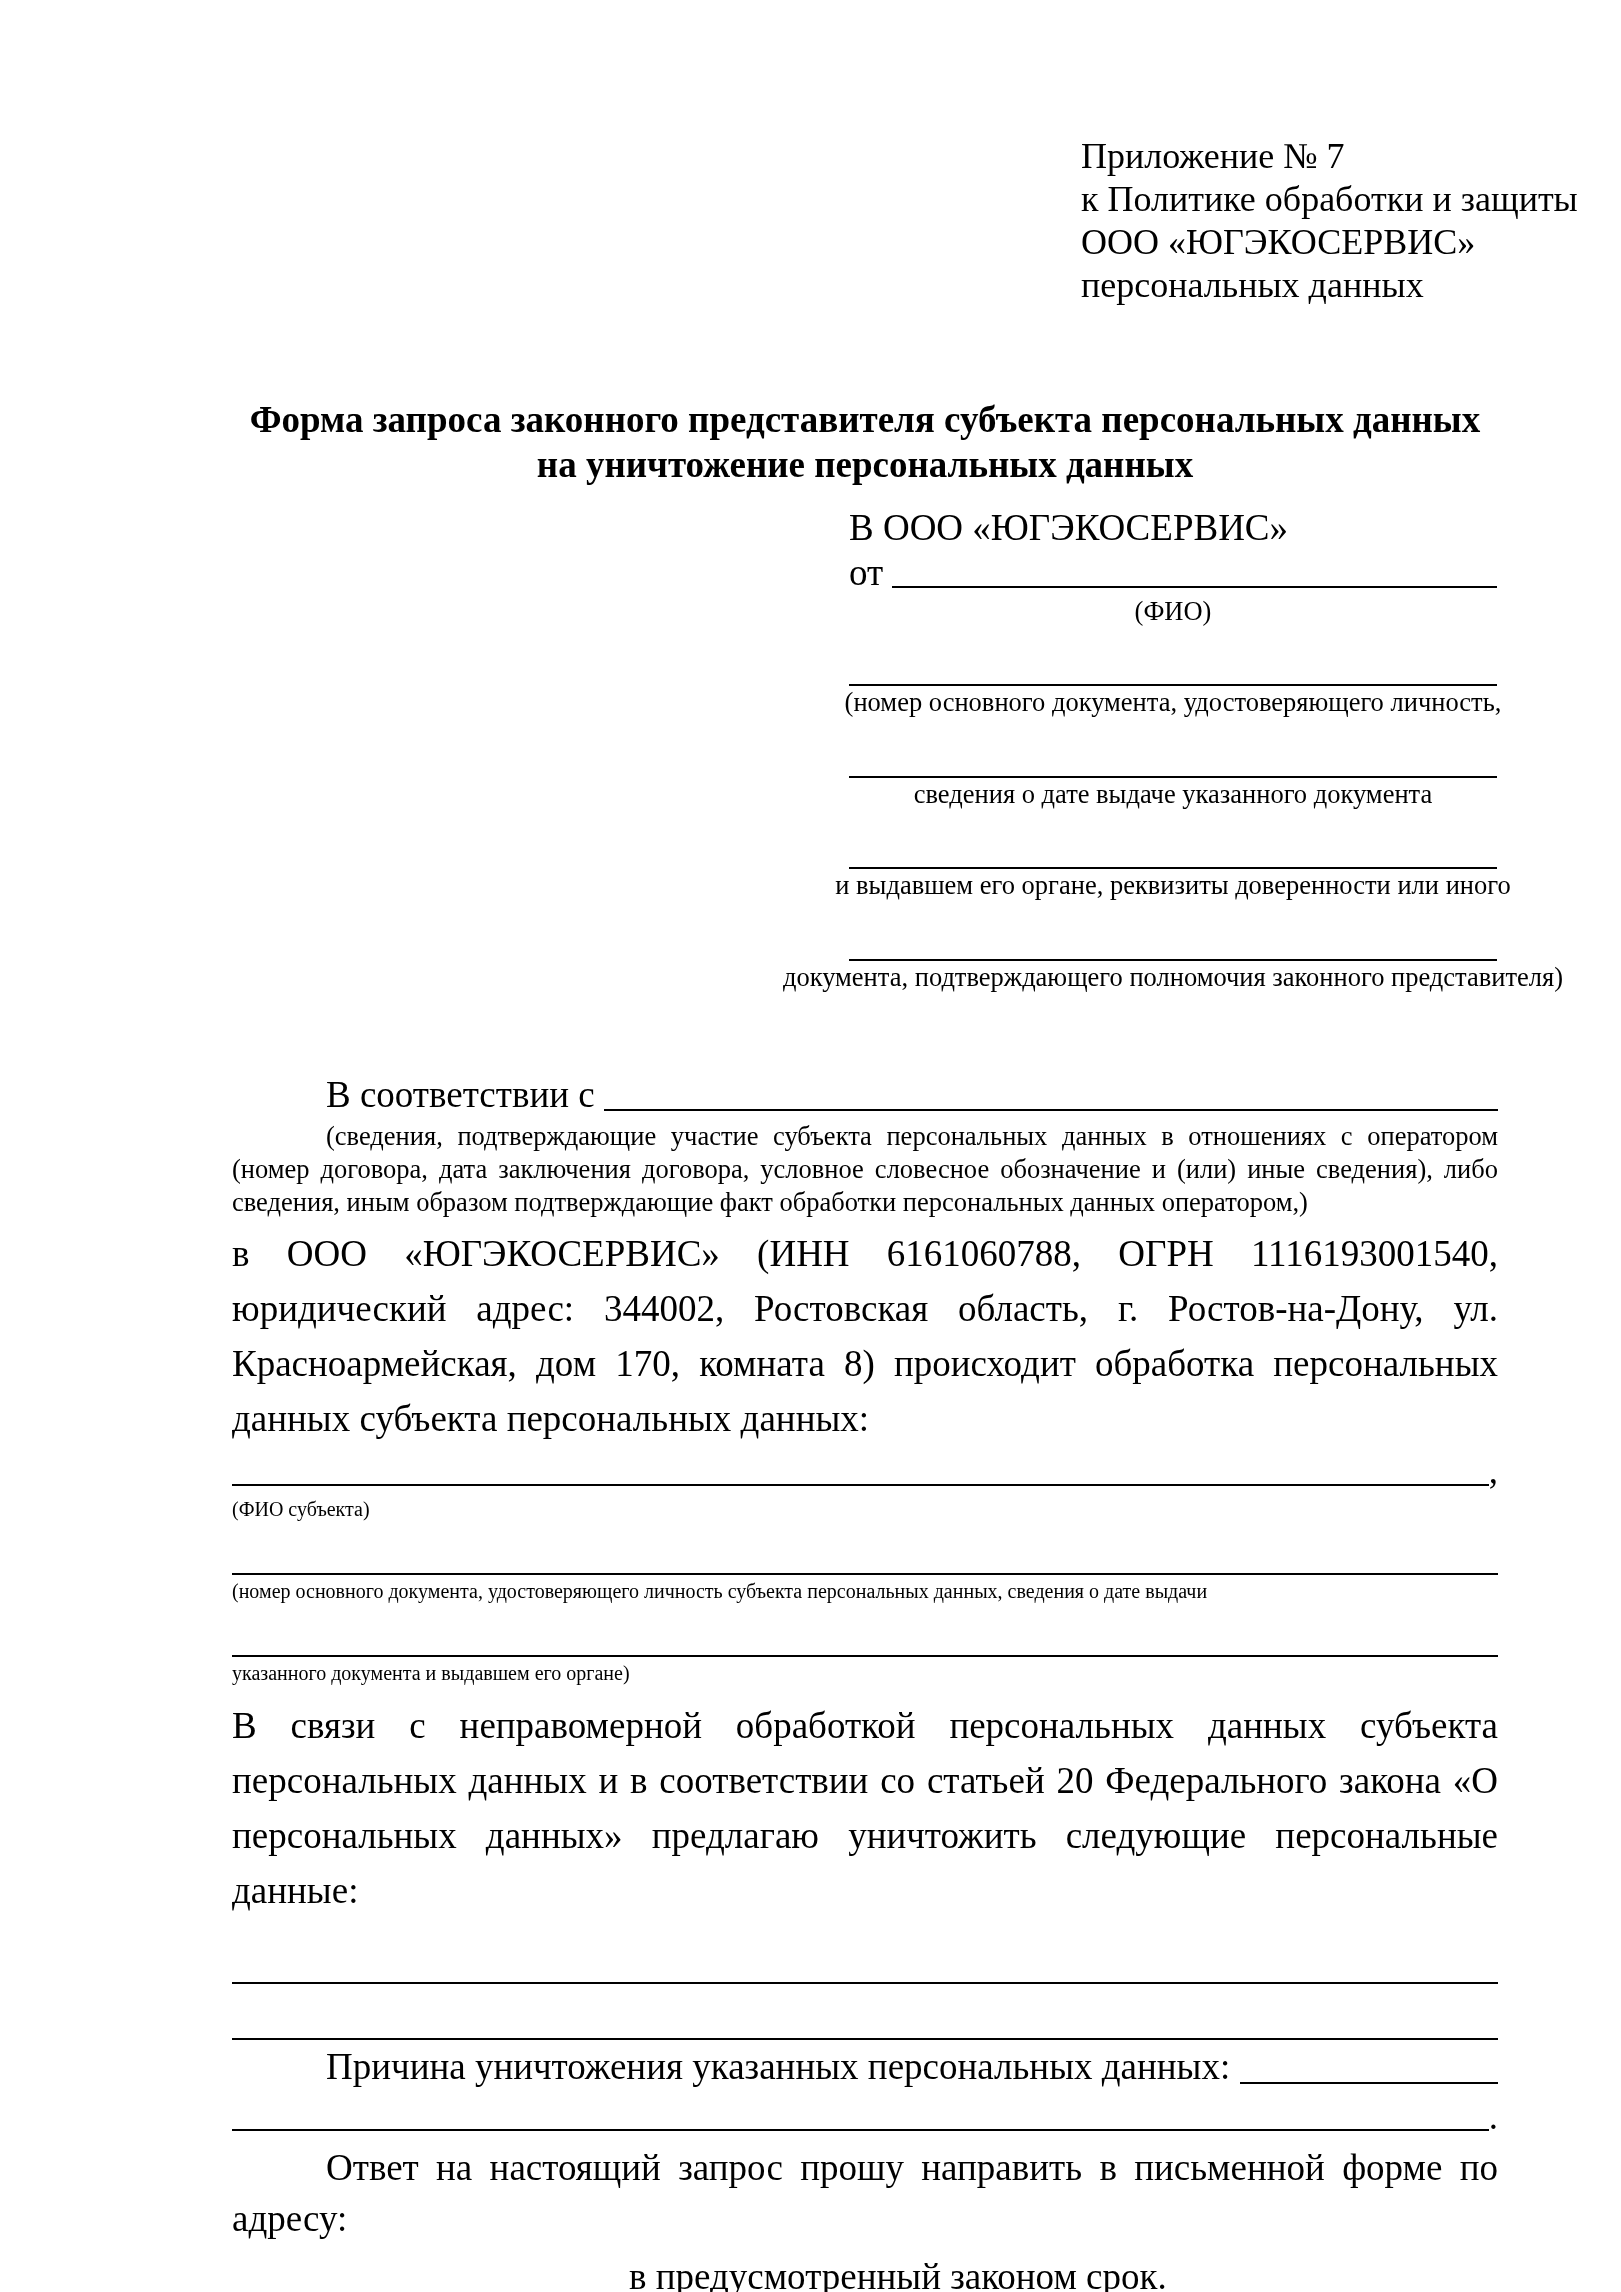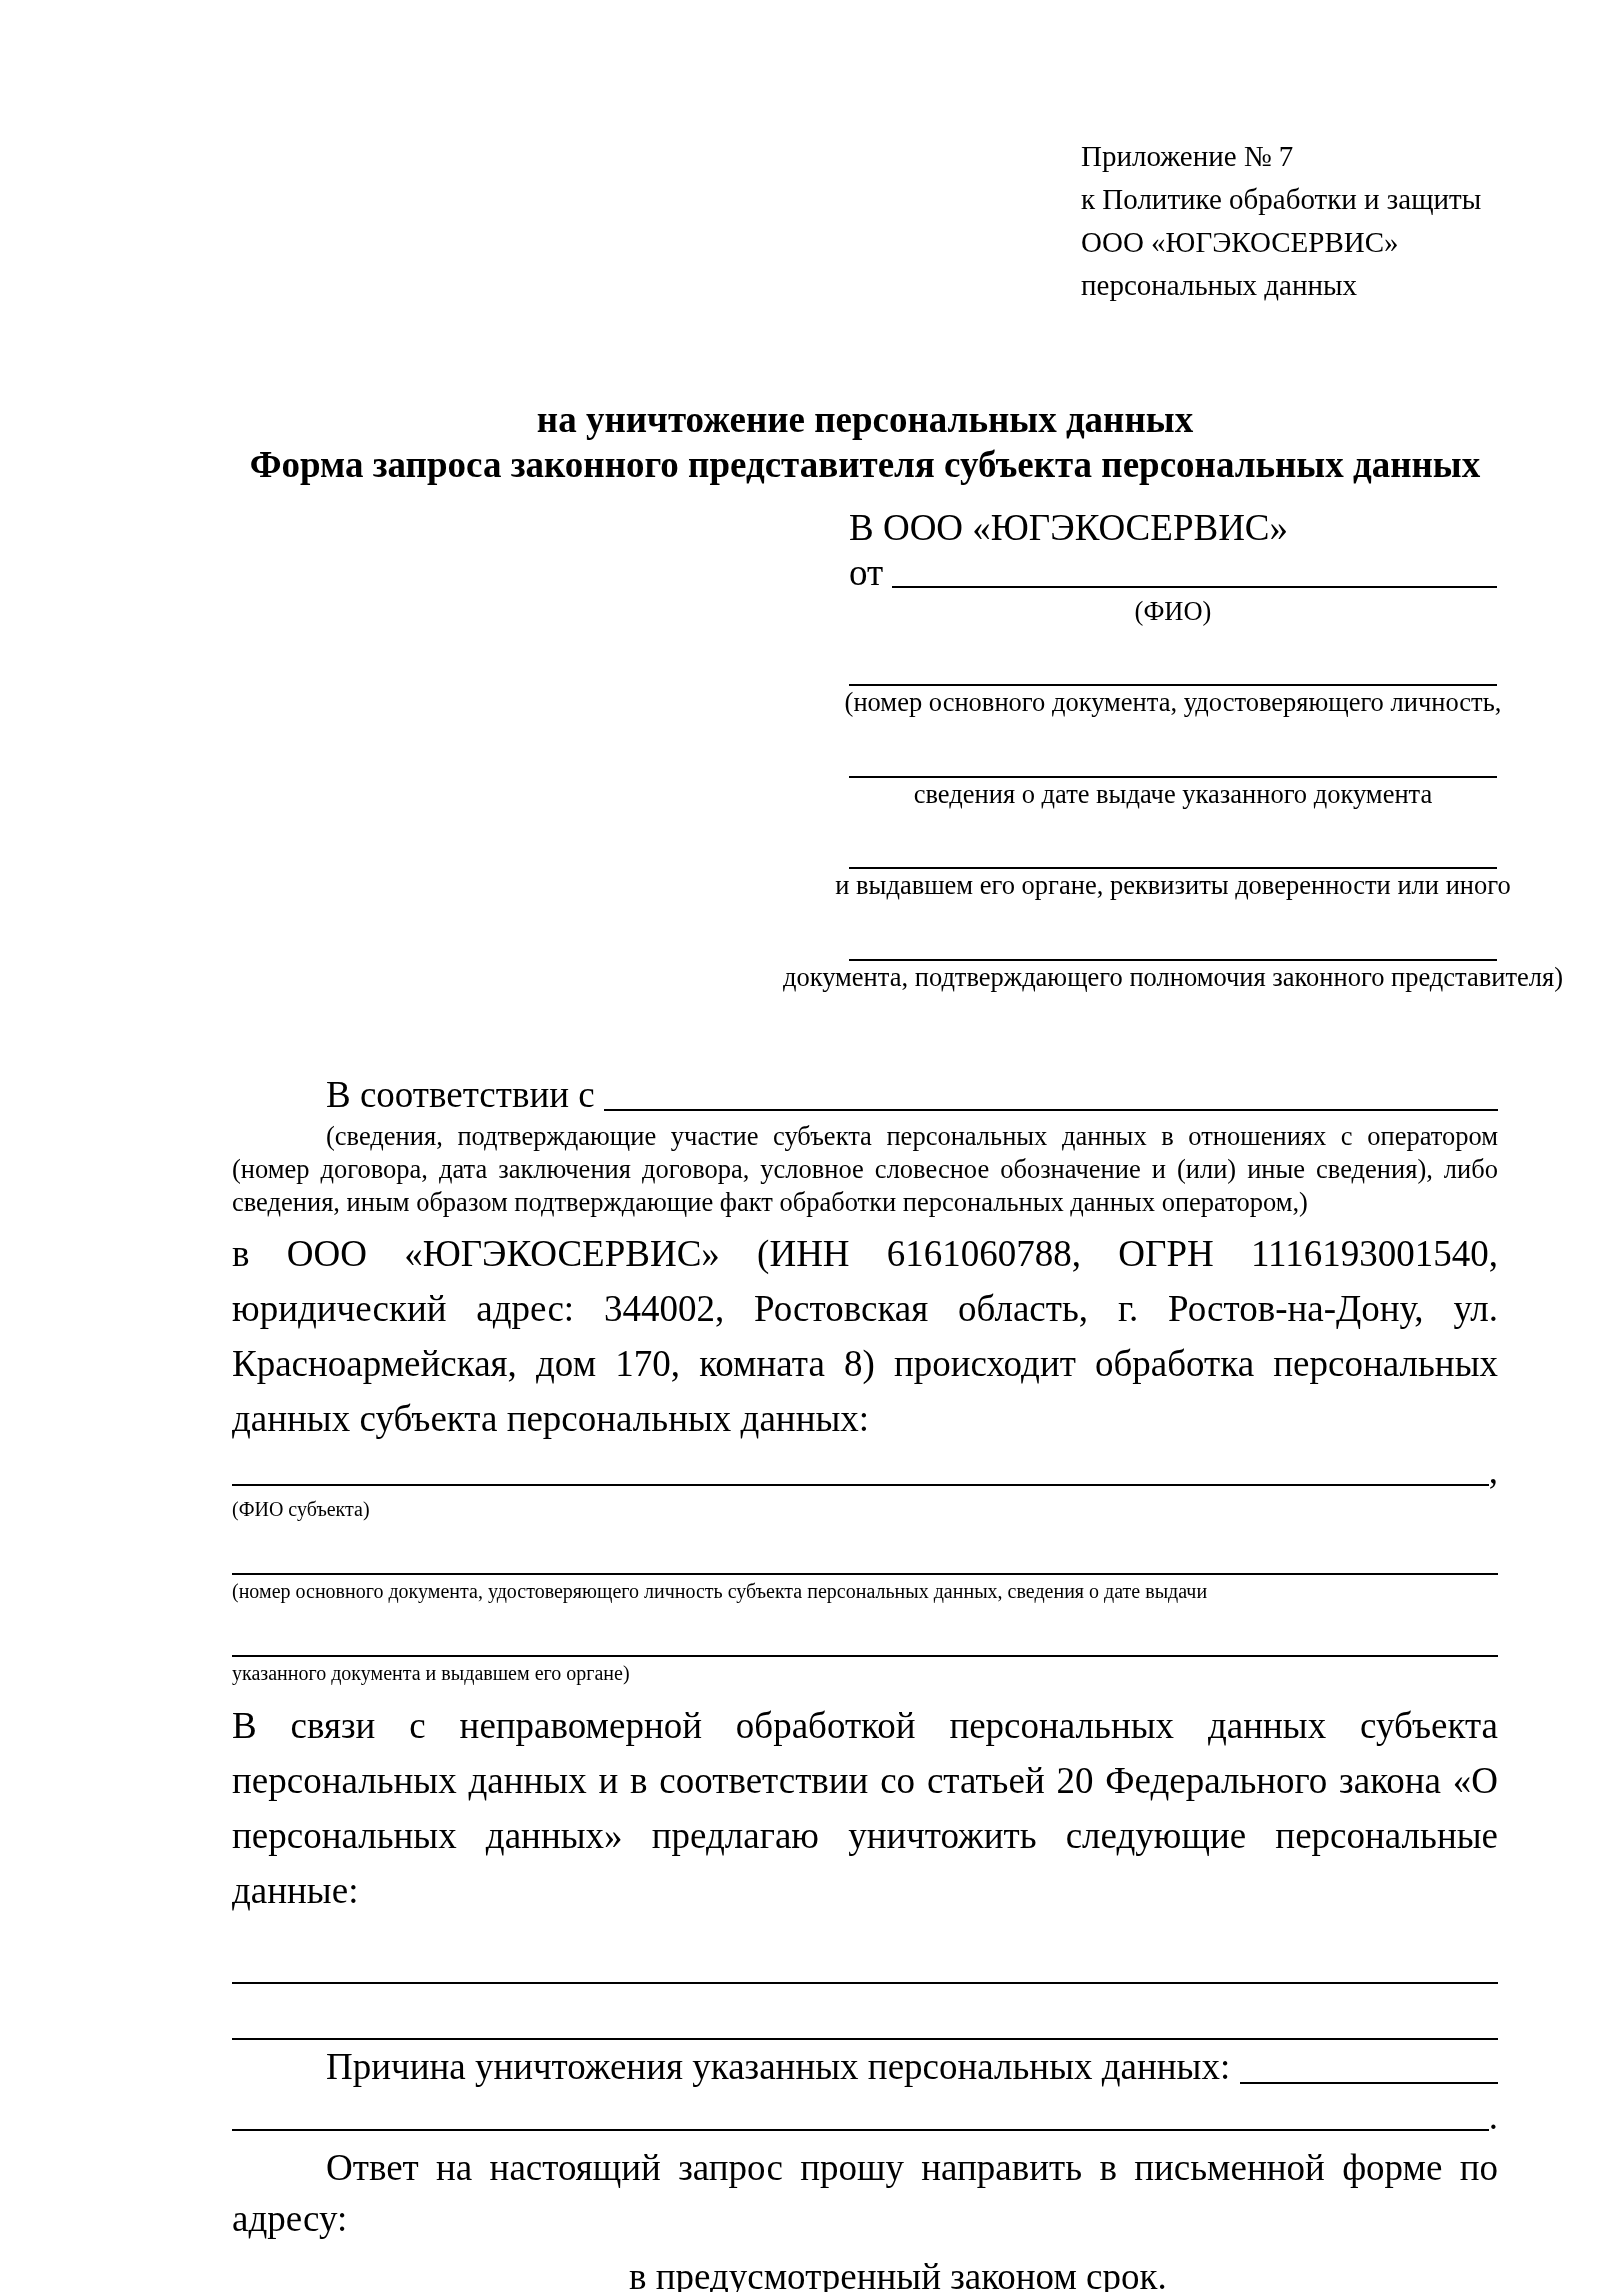--- a/index.html
+++ b/index.html
@@ -7,21 +7,21 @@
     position:relative;
     width:1621px; height:2293px;
     background:#ffffff; color:#000000;
     font-family:"Liberation Serif","DejaVu Serif",serif;
     font-size:37px;
     box-sizing:border-box;
     padding:135px 123px 0 232px;
     overflow:hidden;
   }
   
-  .appendix { margin-left:849px; font-size:29px; line-height:43px; }
+  .appendix { margin-left:849px; font-size:36px; line-height:43px; }
   .appendix > div { white-space:nowrap; }
 
   
   .title { margin:90px -24.5px 0; font-weight:bold; font-size:37px; line-height:45px; }
   .title-line { display:flex; justify-content:center; white-space:nowrap; }
 
   
   .addr { margin-left:617px; width:648px; }
   .addr .org { line-height:45px; white-space:nowrap;margin-top:18px; }
 
@@ -65,22 +65,22 @@
 <div class="page">
 
   <div class="appendix">
     <div>Приложение № 7</div>
     <div>к Политике обработки и защиты</div>
     <div>ООО «ЮГЭКОСЕРВИС»</div>
     <div>персональных данных</div>
   </div>
 
   <div class="title">
+    <div class="title-line">Форма запроса законного представителя субъекта персональных данных</div>
     <div class="title-line">на уничтожение персональных данных</div>
-    <div class="title-line">Форма запроса законного представителя субъекта персональных данных</div>
   </div>
 
   <div class="addr">
     <div class="org">В ООО «ЮГЭКОСЕРВИС»</div>
 
     <div class="row from-row">
       <span class="txt">от </span>
       <span class="fill"></span>
     </div>
     <div class="cap">(ФИО)</div>

